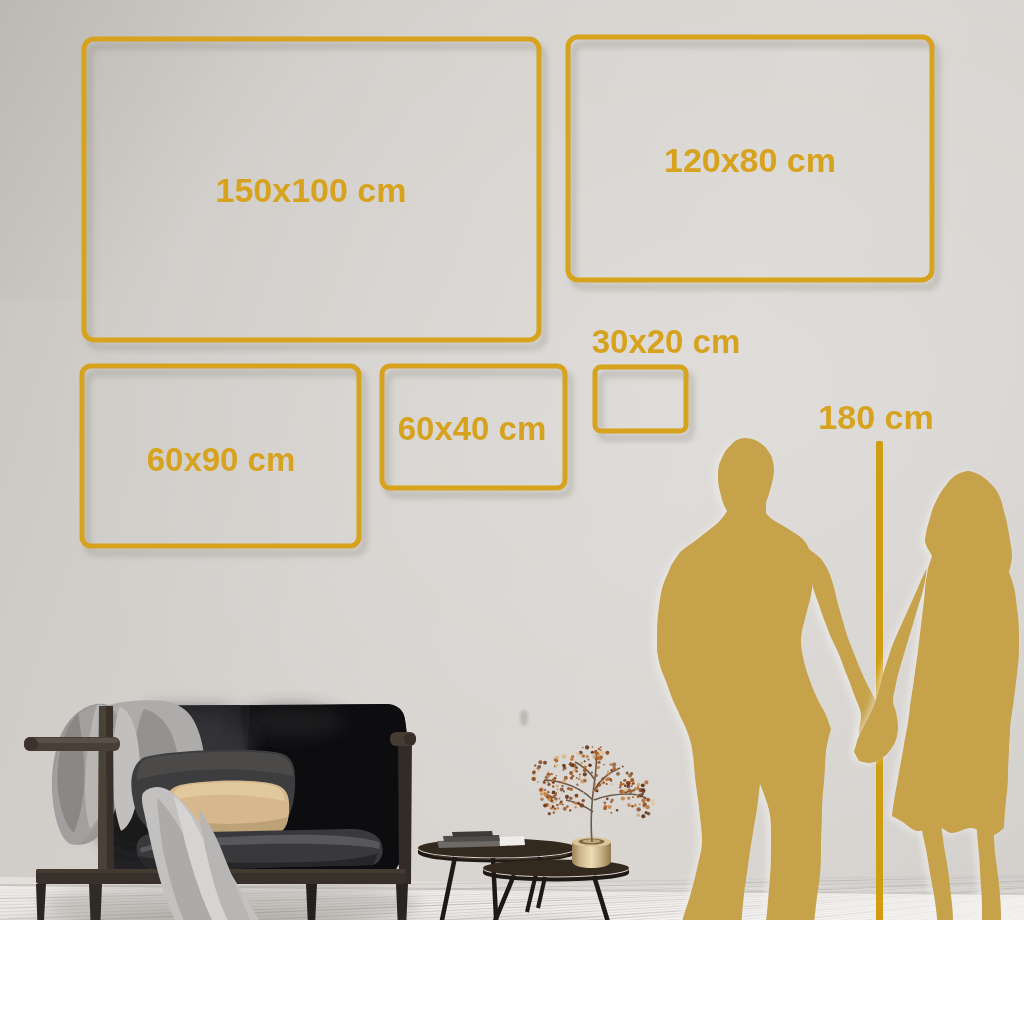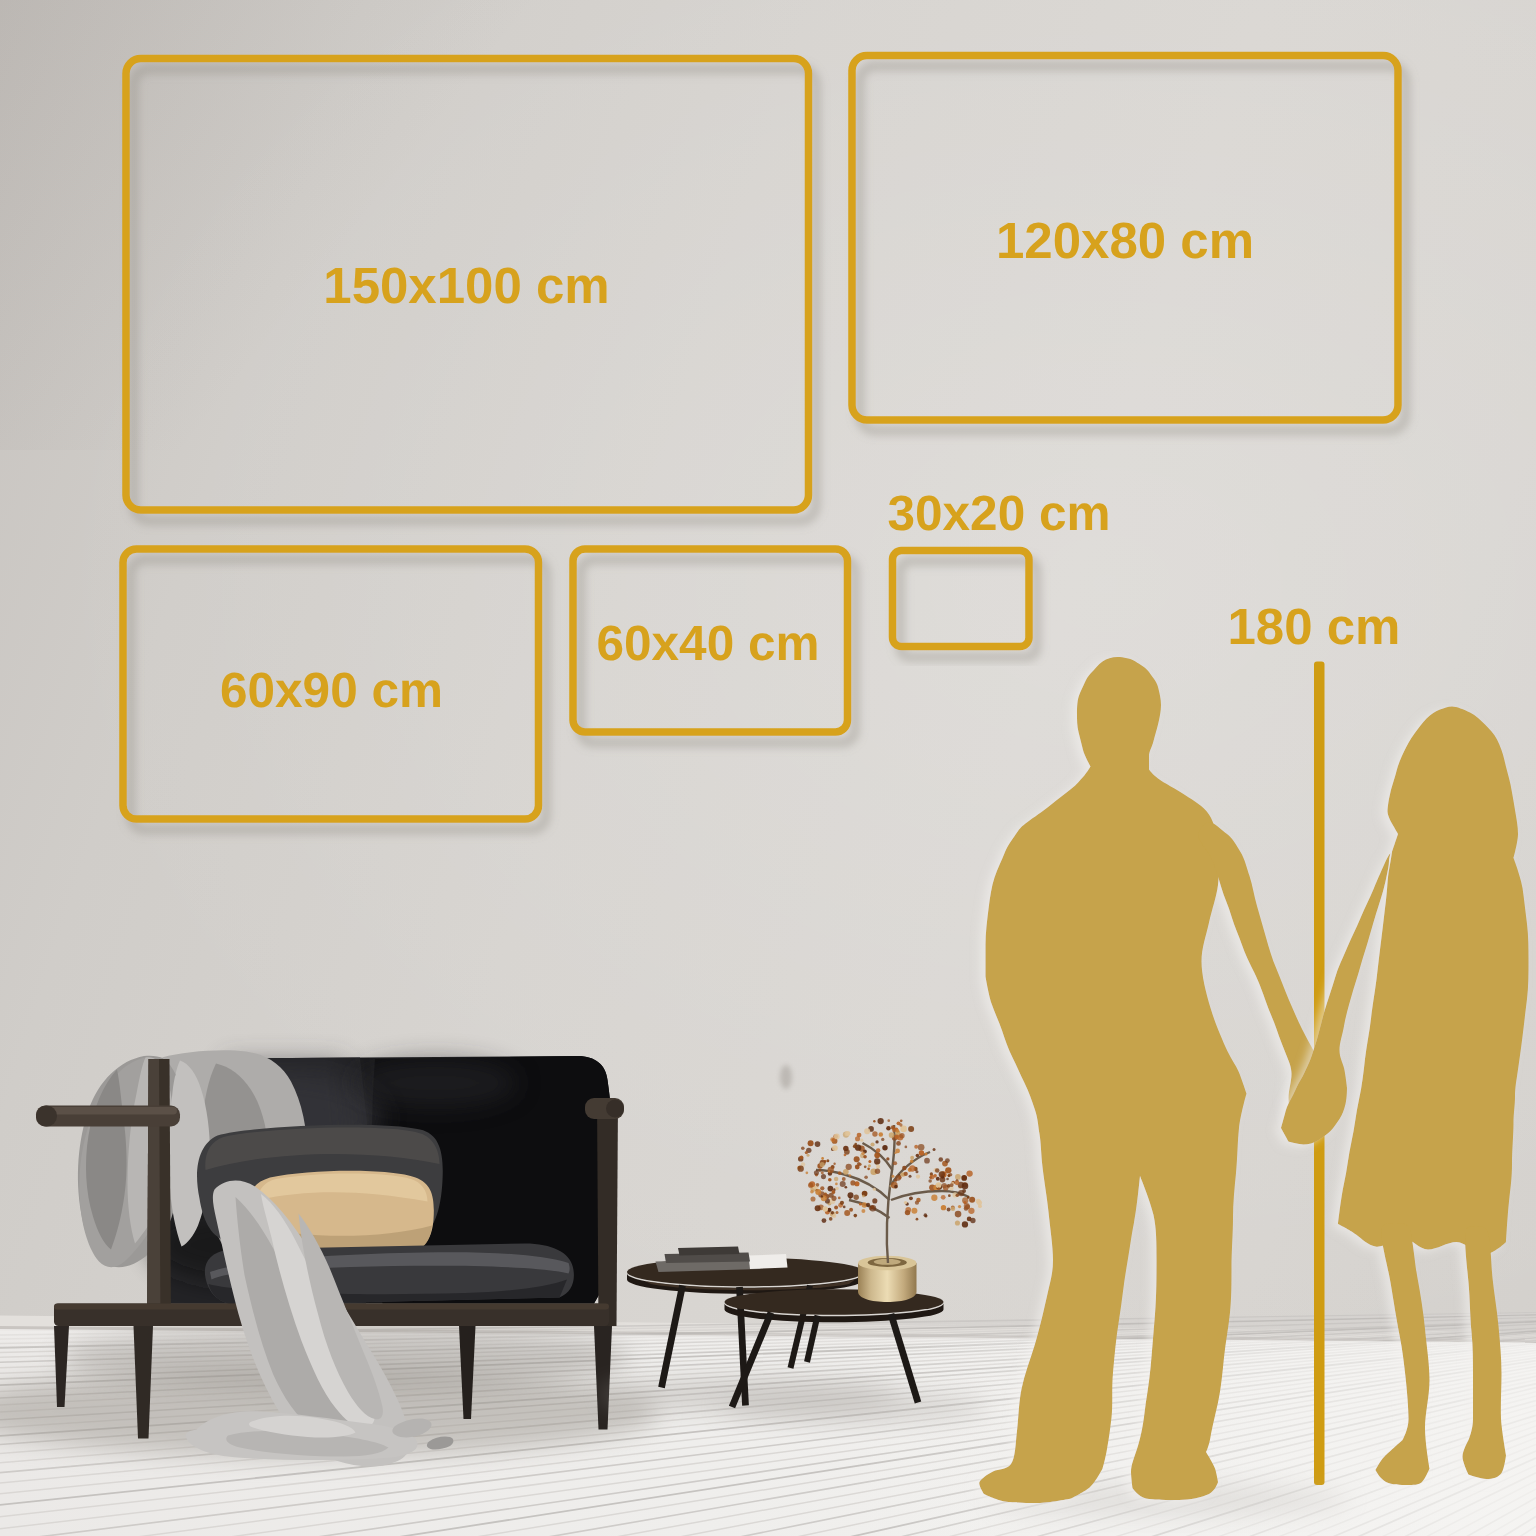--- a/index.html
+++ b/index.html
@@ -1,16 +1,16 @@
 <!DOCTYPE html>
 <html><head>
 <meta charset="utf-8">
 <style>
   html,body{margin:0;padding:0;}
-  #scene{position:relative;width:1024px;height:1024px;overflow:hidden;
+  #scene{position:relative;width:1024px;height:920px;overflow:hidden;
     font-family:"Liberation Sans", sans-serif;
     background:#3b82f6;}
   #wall{position:absolute;left:0;top:0;width:1024px;height:1024px;
     background:
       radial-gradient(1200px 900px at 72% 38%, rgba(255,255,255,0.17), rgba(255,255,255,0) 60%),
       linear-gradient(108deg, #c7c3bf 0%, #d0cdc9 18%, #d6d3cf 40%, #d9d6d2 62%, #d7d4d0 82%, #d3d0cc 100%),
       #d6d3cf;}
   #walltopleft{position:absolute;left:0;top:0;width:420px;height:300px;
     background:linear-gradient(128deg, rgba(120,114,108,0.14) 0%, rgba(120,114,108,0.0) 55%);}
   svg{position:absolute;left:0;top:0;}

